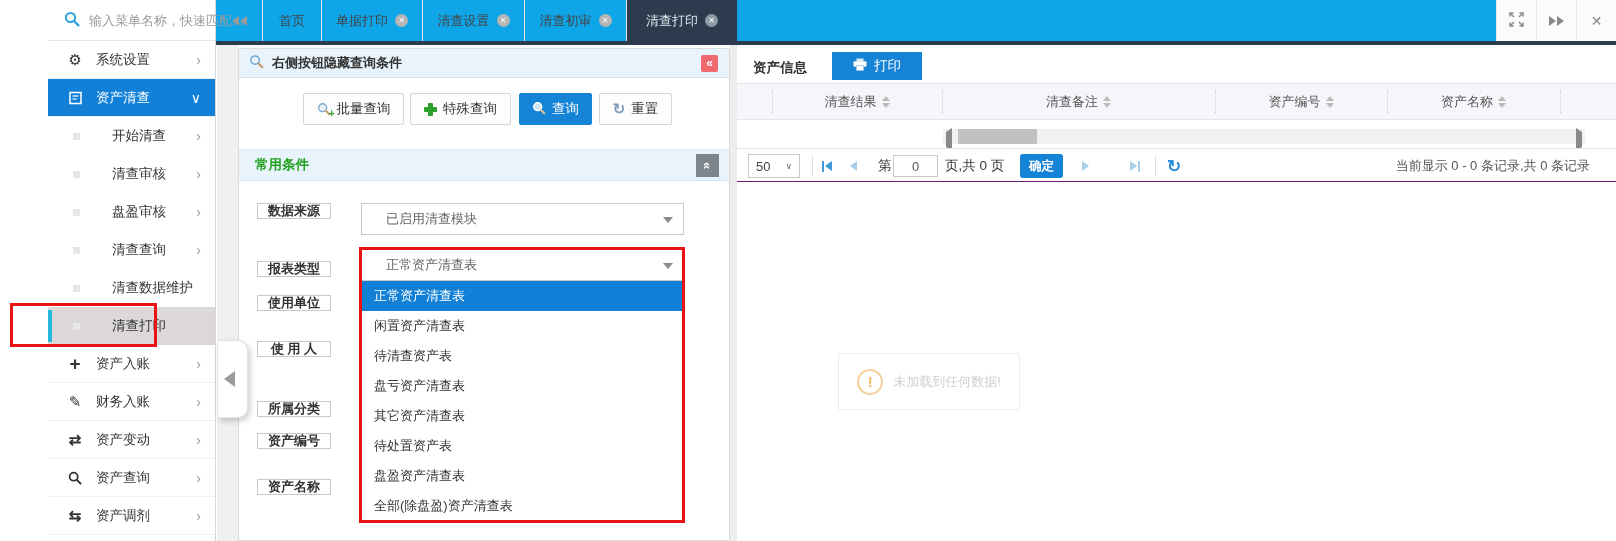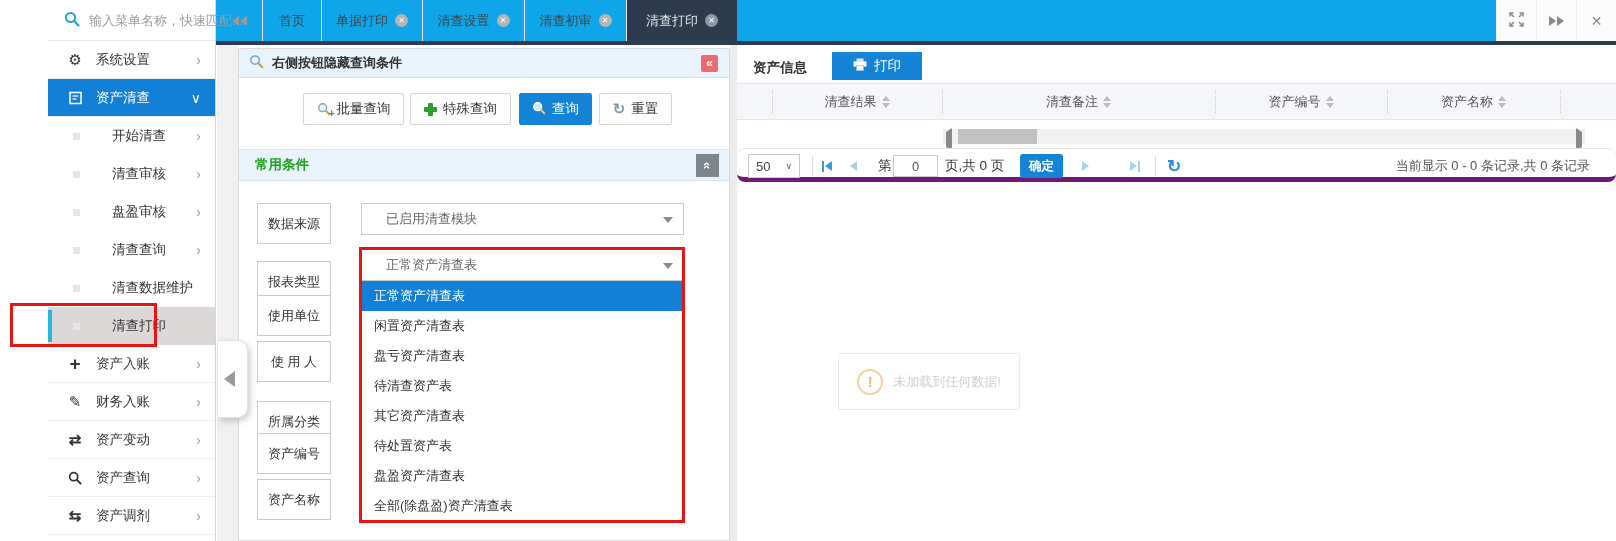--- a/index.html
+++ b/index.html
@@ -99,23 +99,23 @@
                         width:5px; height:13px; background:#2ca02c; border-radius:1px; }
   .reset-glyph { color:#7f9db9; font-size:15px; font-weight:bold; }
   .qp-section { position:absolute; left:0; right:0; top:100px; height:32px;
                 background:#e8f3fb; border-top:1px solid #e4e4e4;
                 border-bottom:1px solid #d2e4f2; display:flex; align-items:center;
                 padding-left:16px; font-weight:bold; color:#22a11f; font-size:13.5px; }
   .qp-section-collapse { position:absolute; right:10px; top:4px; width:23px;
                          height:23px; background:#7e868c; color:#fff; display:flex;
                          align-items:center; justify-content:center; cursor:pointer; }
   .rot90 { transform:rotate(90deg); font-weight:bold; font-size:13px; }
-  .f-label { position:absolute; left:18px; width:74px; height:41px;
+  .f-label { position:absolute; left:18px; width:74px; height:16px;
              border:1px solid #c9c9c9; background:#fff; display:flex;
-             align-items:center; justify-content:center; font-weight:normal;
+             align-items:center; justify-content:center; font-weight:bold;
              font-size:13px; color:#333; }
   .f-select { position:absolute; left:122px; width:323px; height:32px;
               border:1px solid #c9c9c9; background:#fff; display:flex;
               align-items:center; padding-left:24px; font-size:13px; color:#666;
               cursor:pointer; }
   .f-caret { position:absolute; right:10px; top:13px; width:0; height:0;
              border:5px solid transparent; border-top:6px solid #8a8a8a;
              border-bottom:none; }
   #dropdown { position:absolute; left:123px; top:232px; width:320px;
               background:#fff; z-index:9; }
@@ -151,22 +151,22 @@
   .sort .down { width:0; height:0; border:4px solid transparent;
                 border-top:5px solid #bbb; border-bottom:none; }
   .ap-scroll { position:absolute; left:206px; right:31px; top:84px; height:15px;
                background:#f1f1f1; }
   .scr-thumb { position:absolute; left:15px; top:0; width:79px; height:15px;
                background:#c1c1c1; cursor:pointer; }
   .scr-arrow { position:absolute; top:3px; color:#8a8a8a; cursor:pointer; }
   .scr-arrow .tri-l { border-width:4px; border-right-width:6px; }
   .scr-arrow .tri-r { border-width:4px; border-left-width:6px; }
   .ap-pager { position:absolute; left:0; right:0; top:103px; height:34px;
-              border-top:1px solid #e4e4e4; border-bottom:5px solid #701a75;
-              background:#fff;border-radius:8px; }
+              border-top:1px solid #e4e4e4; border-bottom:1px solid #701a75;
+              background:#fff; }
   .pg-abs { position:absolute; top:0; height:34px; display:flex;
             align-items:center; }
   .pg-size { left:11px; width:52px; height:24px; top:5px; border:1px solid #c9c9c9;
              padding:0 7px; justify-content:space-between; font-size:13px;
              color:#444; cursor:pointer; }
   .pg-caret { font-size:9px; color:#666; }
   .pg-vsep { position:absolute; top:7px; width:1px; height:20px; background:#ddd; }
   .pg-nav { cursor:pointer; }
   .c-first { color:#3d9ad6; }
   .c-dim { color:#a9cfe9; }
@@ -430,22 +430,22 @@
 
   <div class="f-label" style="top:430px">资产名称</div>
   <div class="f-select" style="top:430px">
     <span></span>
     <span class="f-caret"></span>
   </div>
 
   <div id="dropdown">
     <div class="dd-option dd-selected">正常资产清查表</div>
     <div class="dd-option">闲置资产清查表</div>
+    <div class="dd-option">待清查资产表</div>
     <div class="dd-option">盘亏资产清查表</div>
-    <div class="dd-option">待清查资产表</div>
     <div class="dd-option">其它资产清查表</div>
     <div class="dd-option">待处置资产表</div>
     <div class="dd-option">盘盈资产清查表</div>
     <div class="dd-option">全部(除盘盈)资产清查表</div>
   </div>
 
   <div class="anno" id="anno-dropdown"></div>
 </div>
 
 <div id="asset-panel">

